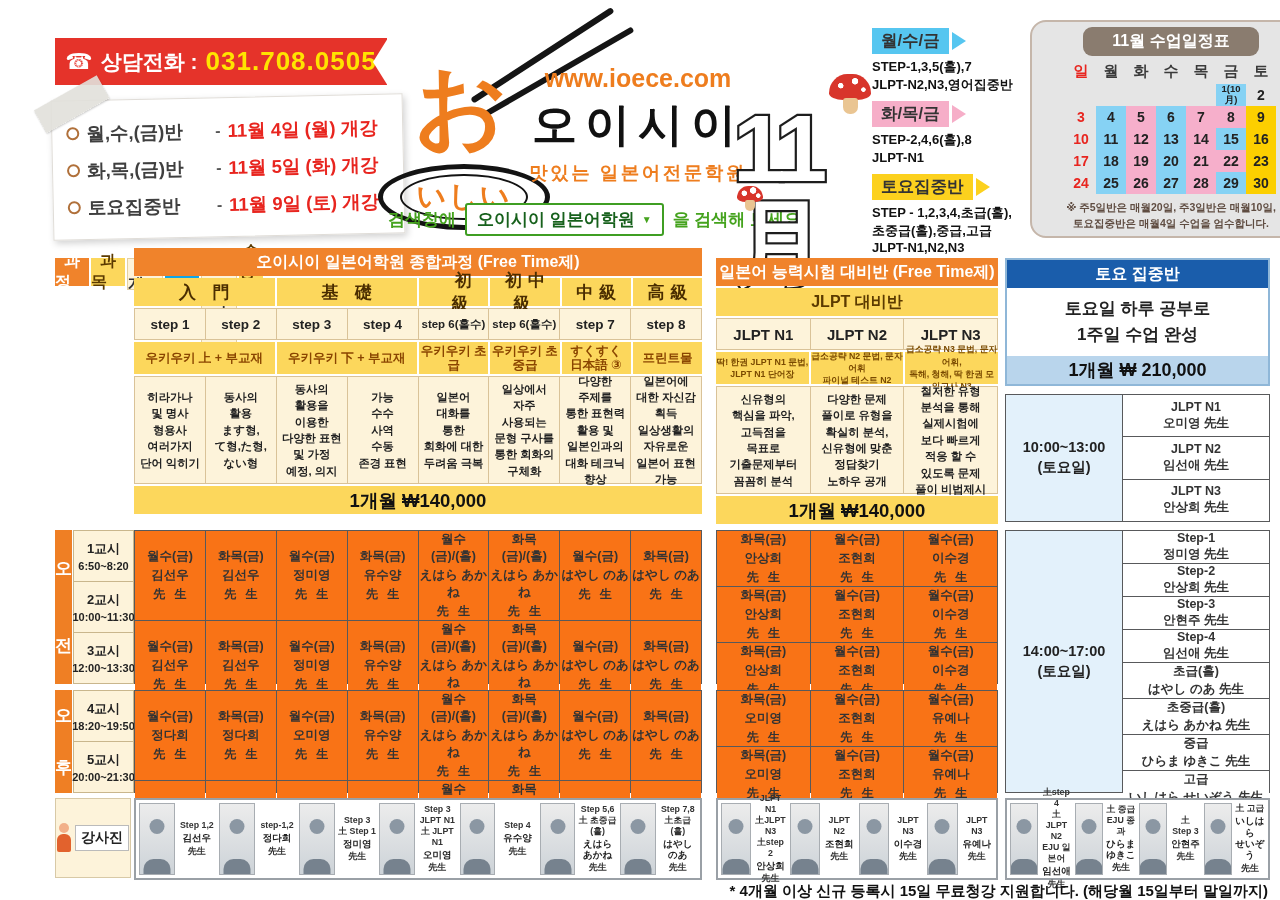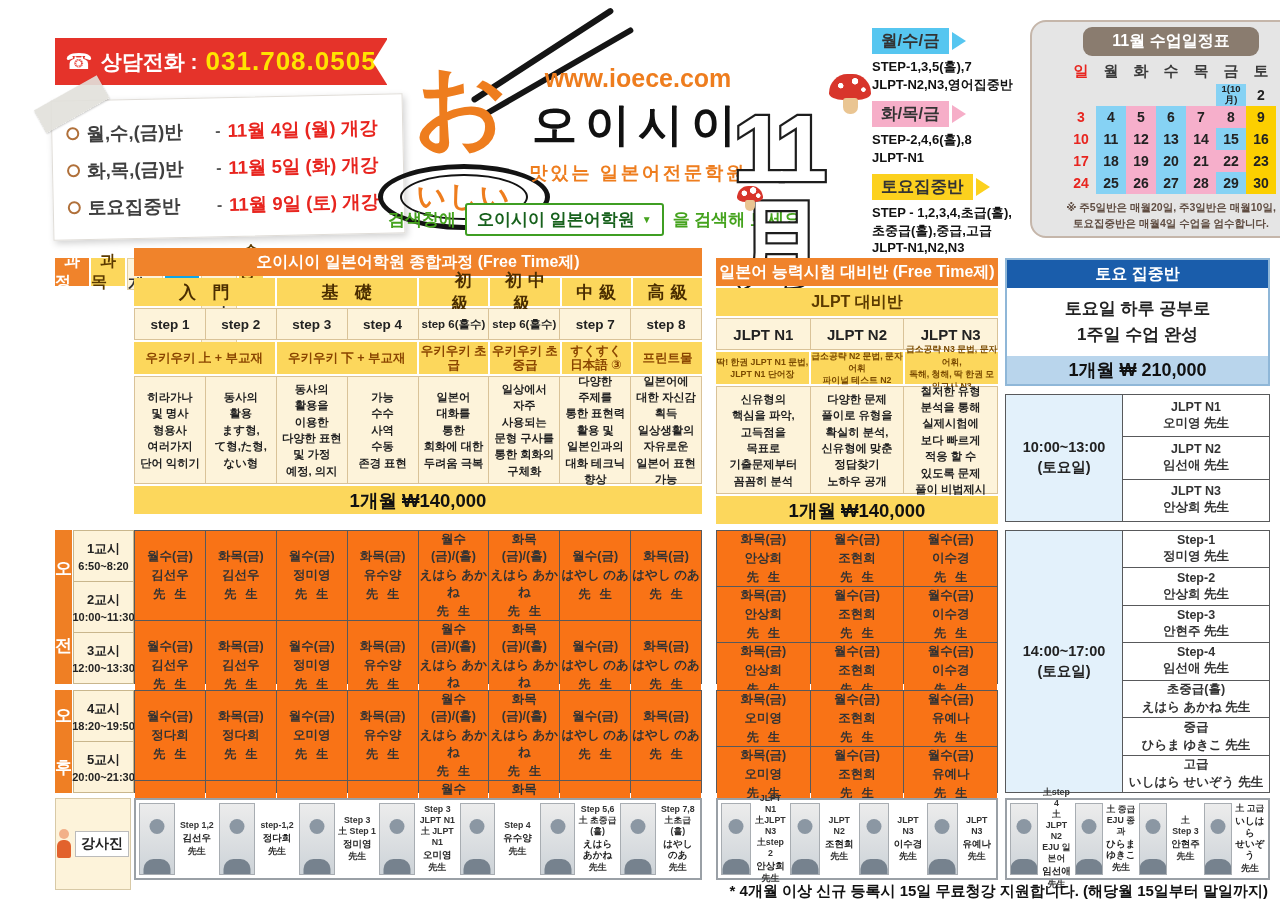--- a/index.html
+++ b/index.html
@@ -151,21 +151,21 @@
   #grid-am-main{left:134px;top:530px;width:568px;height:154px;grid-template-columns:repeat(8,1fr);}
   #grid-pm-main{left:134px;top:690px;width:568px;height:103px;grid-template-columns:repeat(8,1fr);}
   #grid-am-jlpt{left:716px;top:530px;width:282px;height:154px;grid-template-columns:repeat(3,1fr);}
   #grid-pm-jlpt{left:716px;top:690px;width:282px;height:103px;grid-template-columns:repeat(3,1fr);}
   .tcell{background:#f97316;display:flex;flex-direction:column;align-items:center;justify-content:center;gap:2px;
          font-weight:700;color:#333;text-align:center;}
   .td-days{font-size:12.5px;} .td-name{font-size:12.5px;}
   .td-suf{font-size:12px;letter-spacing:3px;text-indent:3px;}
 
   
-  .tlabel{position:absolute;left:55px;top:798px;width:76px;height:92px;background:#fdf3da;border:1px solid #d8c9a6;
+  .tlabel{position:absolute;left:55px;top:798px;width:76px;height:80px;background:#fdf3da;border:1px solid #d8c9a6;
           box-sizing:border-box;display:flex;align-items:center;justify-content:center;gap:4px;}
   .tl-person{width:14px;height:30px;position:relative;flex:0 0 auto;}
   .tl-person::before{content:"";position:absolute;left:2px;top:0;width:10px;height:10px;border-radius:50%;background:#f2b089;}
   .tl-person::after{content:"";position:absolute;left:0;top:11px;width:14px;height:18px;border-radius:6px 6px 2px 2px;background:#e2622d;}
   .tl-scroll{background:#fff;border:1px solid #bbb;padding:3px 5px;font-size:14px;font-weight:800;color:#222;}
   .tstrip{position:absolute;top:798px;height:82px;background:#fff;border:2px solid #9aa0a6;box-sizing:border-box;
           display:flex;align-items:stretch;padding:3px;gap:3px;}
   #tgroup-0{left:134px;width:568px;}
   #tgroup-1{left:716px;width:282px;}
   #tgroup-2{left:1005px;width:265px;}
@@ -506,20 +506,24 @@
         </div>
         <div class="sat-row">
           <div class="sat-lv">Step-3</div>
           <div class="sat-tch">안현주 先生</div>
         </div>
         <div class="sat-row">
           <div class="sat-lv">Step-4</div>
           <div class="sat-tch">임선애 先生</div>
         </div>
         <div class="sat-row">
+          <div class="sat-lv">초급(홀)</div>
+          <div class="sat-tch">はやし のあ 先生</div>
+        </div>
+        <div class="sat-row">
           <div class="sat-lv">초중급(홀)</div>
           <div class="sat-tch">えはら あかね 先生</div>
         </div>
         <div class="sat-row">
           <div class="sat-lv">중급</div>
           <div class="sat-tch">ひらま ゆきこ 先生</div>
         </div>
         <div class="sat-row">
           <div class="sat-lv">고급</div>
           <div class="sat-tch">いしはら せいぞう 先生</div>

